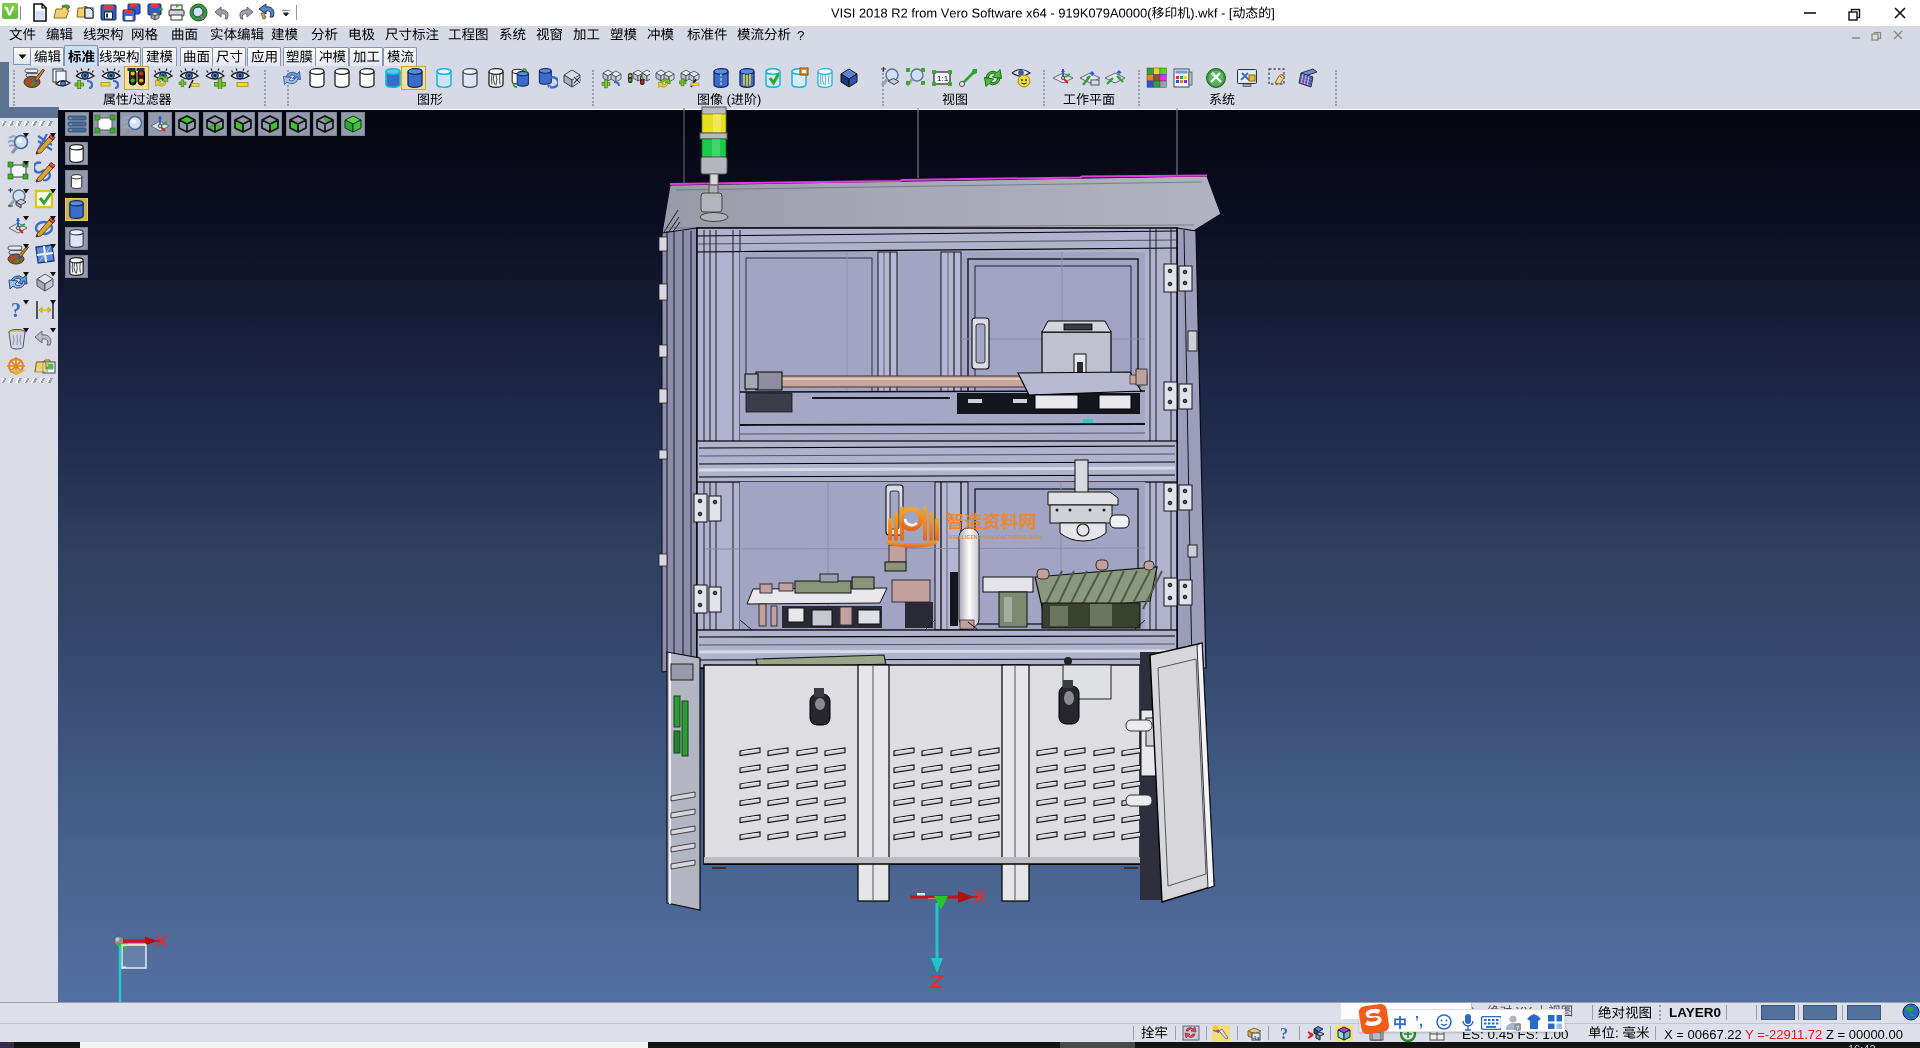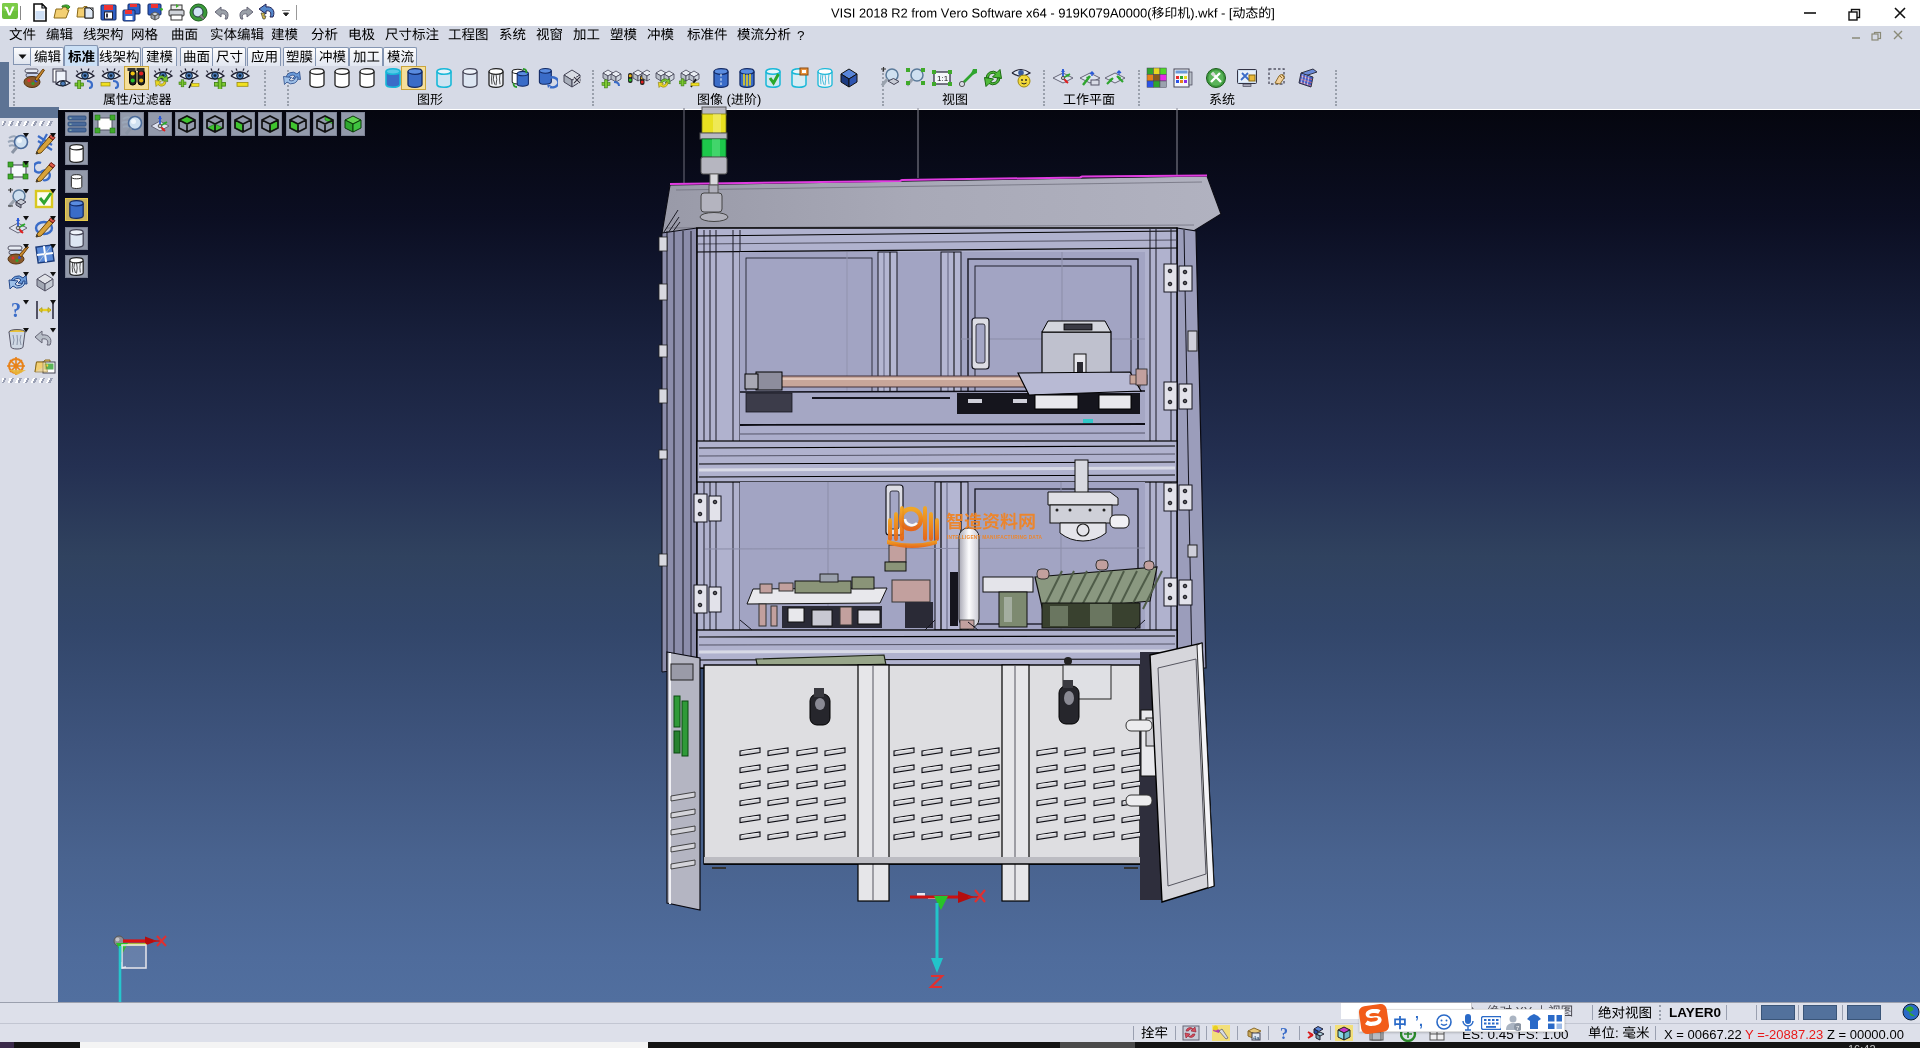--- a/index.html
+++ b/index.html
@@ -1311,21 +1311,21 @@
     <div class="abs" style="left:1335px;top:1025px;width:18px;height:16px;background:#f2df7a;"><svg width="18" height="16" viewBox="0 0 18 16">
         <rect x="0" y="0" width="18" height="16" fill="#f2df7a"></rect>
         <path d="M3 5 l6-3 6 3 -6 3 z" fill="#c838c8" stroke="#222"></path>
         <path d="M3 5 v7 l6 3 v-7 z" fill="#8adce8" stroke="#222"></path>
         <path d="M15 5 v7 l-6 3 v-7 z" fill="#6ab8c8" stroke="#222"></path>
       </svg></div>
     <svg style="position:absolute;left:1588px;top:1023.5px" width="63" height="18" viewBox="0 0 63 18">
       <path transform="translate(0,13.5)" d="M3.0 -5.9H6.2V-4.4H3.0ZM7.2 -5.9H10.6V-4.4H7.2ZM3.0 -8.1H6.2V-6.7H3.0ZM7.2 -8.1H10.6V-6.7H7.2ZM9.6 -11.3C9.3 -10.6 8.7 -9.7 8.2 -9.0H4.9L5.5 -9.3C5.2 -9.8 4.6 -10.7 4.0 -11.3L3.2 -10.9C3.7 -10.3 4.2 -9.5 4.5 -9.0H2.0V-3.6H6.2V-2.3H0.7V-1.4H6.2V1.1H7.2V-1.4H12.8V-2.3H7.2V-3.6H11.6V-9.0H9.4C9.8 -9.6 10.3 -10.3 10.7 -10.9Z M18.5 -8.9V-7.9H25.8V-8.9ZM19.4 -6.9C19.8 -5.0 20.2 -2.5 20.3 -1.1L21.3 -1.4C21.2 -2.8 20.7 -5.2 20.3 -7.1ZM21.2 -11.2C21.5 -10.5 21.7 -9.6 21.8 -9.0L22.8 -9.3C22.7 -9.9 22.4 -10.8 22.2 -11.4ZM17.9 -0.5V0.5H26.4V-0.5H23.6C24.1 -2.3 24.7 -4.9 25.0 -7.0L23.9 -7.2C23.7 -5.2 23.2 -2.3 22.7 -0.5ZM17.4 -11.3C16.6 -9.2 15.3 -7.2 14.0 -5.9C14.2 -5.7 14.5 -5.1 14.6 -4.9C15.1 -5.4 15.5 -5.9 15.9 -6.5V1.1H16.9V-8.1C17.5 -9.0 17.9 -10.0 18.3 -11.0Z M28.2 -5.8V-7.1H29.5V-5.8ZM28.2 0.0V-1.4H29.5V0.0Z M35.4 -5.7V-3.5H36.4V-4.9H46.2V-3.5H47.1V-5.7ZM38.1 -8.1H44.5V-7.0H38.1ZM37.1 -8.7V-6.4H45.5V-8.7ZM40.3 -11.2C40.5 -10.9 40.7 -10.6 40.8 -10.3H35.2V-9.5H47.3V-10.3H42.0C41.8 -10.6 41.5 -11.1 41.2 -11.5ZM44.3 -4.8C42.7 -4.4 39.6 -4.1 37.1 -4.0C37.2 -3.8 37.3 -3.6 37.3 -3.4C38.3 -3.4 39.3 -3.5 40.3 -3.6V-2.9L36.2 -2.6L36.3 -1.9L40.3 -2.2V-1.4L35.6 -1.1L35.6 -0.4L40.3 -0.7V-0.4C40.3 0.6 40.8 0.9 42.4 0.9C42.7 0.9 45.4 0.9 45.8 0.9C47.0 0.9 47.3 0.6 47.4 -0.7C47.2 -0.7 46.8 -0.8 46.6 -1.0C46.5 -0.0 46.4 0.1 45.7 0.1C45.1 0.1 42.8 0.1 42.4 0.1C41.5 0.1 41.3 0.0 41.3 -0.4V-0.8L46.7 -1.2L46.7 -1.9L41.3 -1.5V-2.3L45.9 -2.6L45.9 -3.2L41.3 -2.9V-3.7C42.6 -3.8 43.8 -4.0 44.7 -4.2Z M59.0 -10.7C58.5 -9.6 57.7 -8.2 57.0 -7.3L57.9 -6.9C58.6 -7.7 59.4 -9.1 60.1 -10.2ZM49.6 -10.2C50.3 -9.2 51.1 -7.8 51.4 -7.0L52.4 -7.4C52.1 -8.3 51.3 -9.6 50.5 -10.6ZM54.2 -11.3V-6.1H48.8V-5.1H53.4C52.2 -3.2 50.3 -1.4 48.5 -0.4C48.7 -0.2 49.0 0.2 49.2 0.5C51.0 -0.6 52.9 -2.6 54.2 -4.6V1.1H55.3V-4.7C56.6 -2.7 58.5 -0.7 60.3 0.3C60.5 0.1 60.8 -0.3 61.1 -0.5C59.3 -1.5 57.3 -3.3 56.1 -5.1H60.7V-6.1H55.3V-11.3Z" fill="#000"></path>
     </svg>
     <div class="sep" style="left:1655px;top:1026px;height:14px"></div>
-    <div class="abs" style="left:1664px;top:1027px;font-size:13px;color:#000;font-family:'Liberation Sans'">X = 00667.22 <span style="color:#e81818">Y =-20887.23</span> Z = 00000.00</div>
+    <div class="abs" style="left:1664px;top:1027px;font-size:13px;color:#000;font-family:'Liberation Sans'">X = 00667.22 <span style="color:#e81818">Y =-22911.72</span> Z = 00000.00</div>
     <div class="abs" style="left:1462px;top:1027px;font-size:13.5px;color:#000;font-family:'Liberation Sans'">ES: 0.45 FS: 1.00</div>
     <div class="abs" style="left:1368px;top:1026px;width:18px;height:16px;"><svg width="18" height="16" viewBox="0 0 18 16">
         <rect x="2" y="1" width="13" height="13" fill="#d8d8dc" stroke="#555"></rect>
         <rect x="4" y="6" width="9" height="8" fill="#b8bcc4" stroke="#555"></rect>
       </svg></div>
     <div class="abs" style="left:1400px;top:1026px;width:18px;height:16px;"><svg width="18" height="16" viewBox="0 0 18 16">
         <circle cx="8" cy="8" r="7" fill="none" stroke="#2a8a2a" stroke-width="2.4"></circle>
         <path d="M8 4 v8 M4 8 h8" stroke="#2a8a2a" stroke-width="1.6"></path>
       </svg></div>
     <div class="abs" style="left:1429px;top:1026px;width:18px;height:16px;"><svg width="18" height="16" viewBox="0 0 18 16">

